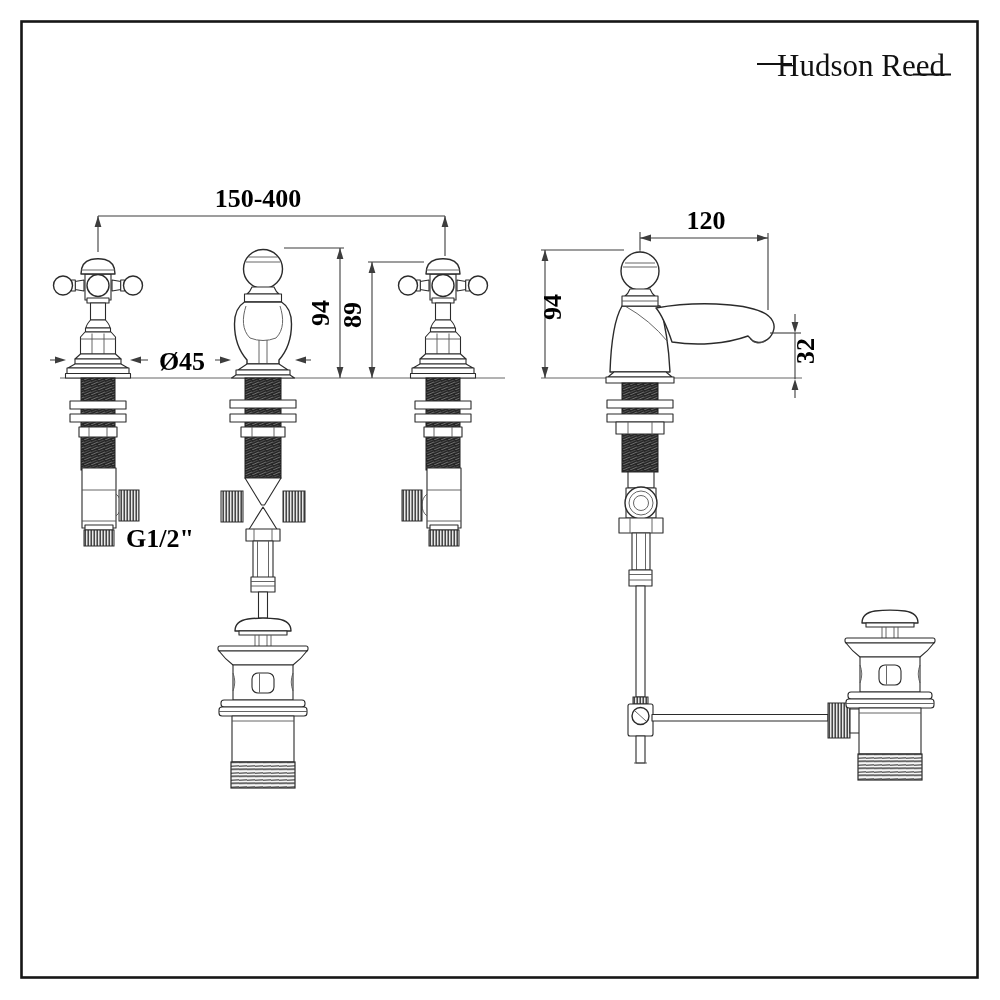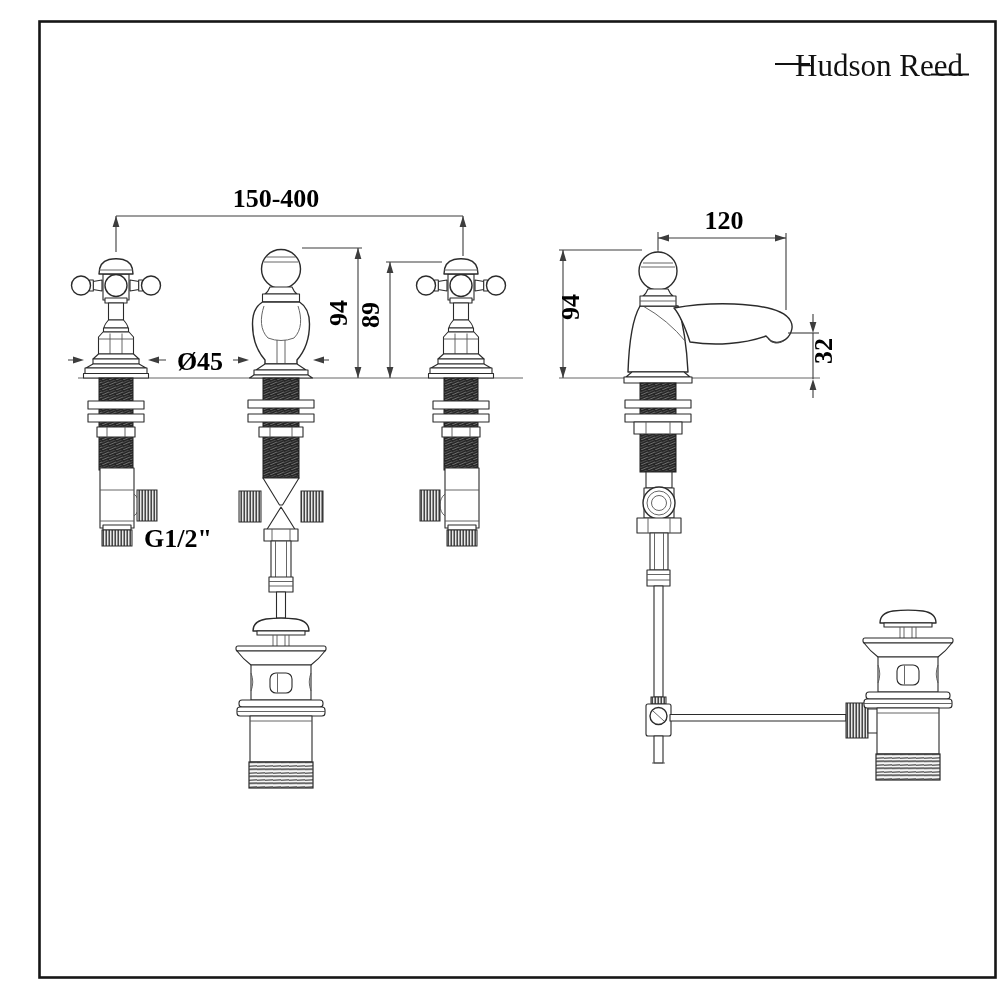--- a/index.html
+++ b/index.html
@@ -1,16 +1,16 @@
 <!DOCTYPE html>
 <html><head>
 <meta charset="utf-8">
 <style>
   html,body{margin:0;padding:0;background:#fff;}
-  .stage{position:relative;width:908px;height:1000px;background:#fff;font-family:"Liberation Serif",serif;padding-left:18px;}
+  .stage{position:relative;width:908px;height:1000px;background:#fff;font-family:"Liberation Serif",serif;}
   svg{display:block;}
   .ol{fill:#ffffff;stroke:#2b2b2b;stroke-width:1.4;stroke-linejoin:round;}
   .olt{fill:#ffffff;stroke:#2b2b2b;stroke-width:1.1;stroke-linejoin:round;}
   .thin{fill:none;stroke:#555555;stroke-width:0.9;}
   .dkout{stroke:#1f1f1f;stroke-width:1;}
   .knout{stroke:#2b2b2b;stroke-width:1;}
   .hhout{stroke:#2b2b2b;stroke-width:1.2;}
   .dim{fill:none;stroke:#3d3d3d;stroke-width:1.1;}
   .arr{fill:#3d3d3d;stroke:none;}
   .dtxt{font-family:"Liberation Serif",serif;font-size:26px;font-weight:700;fill:#000;}

